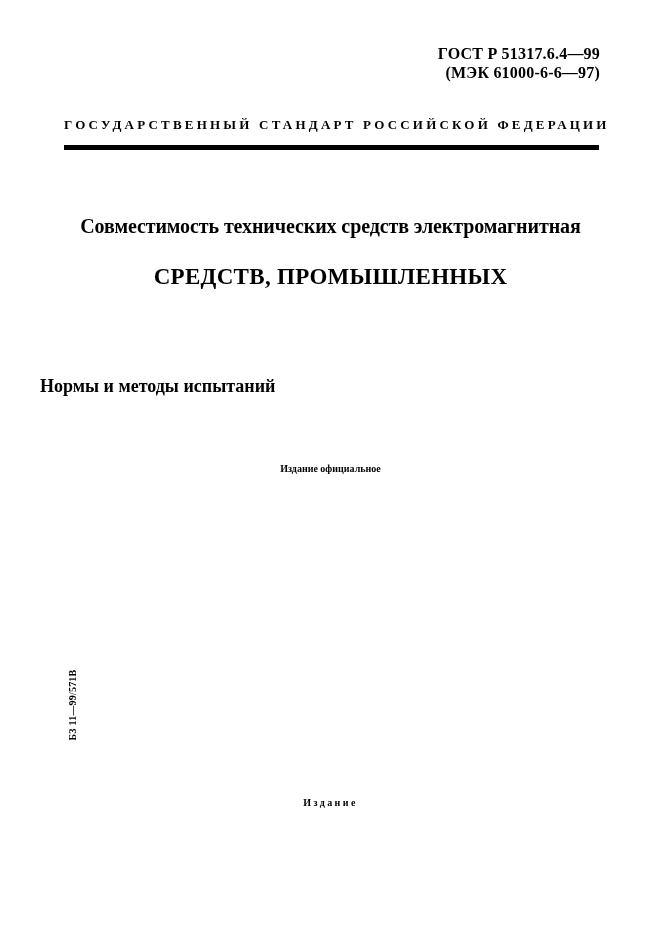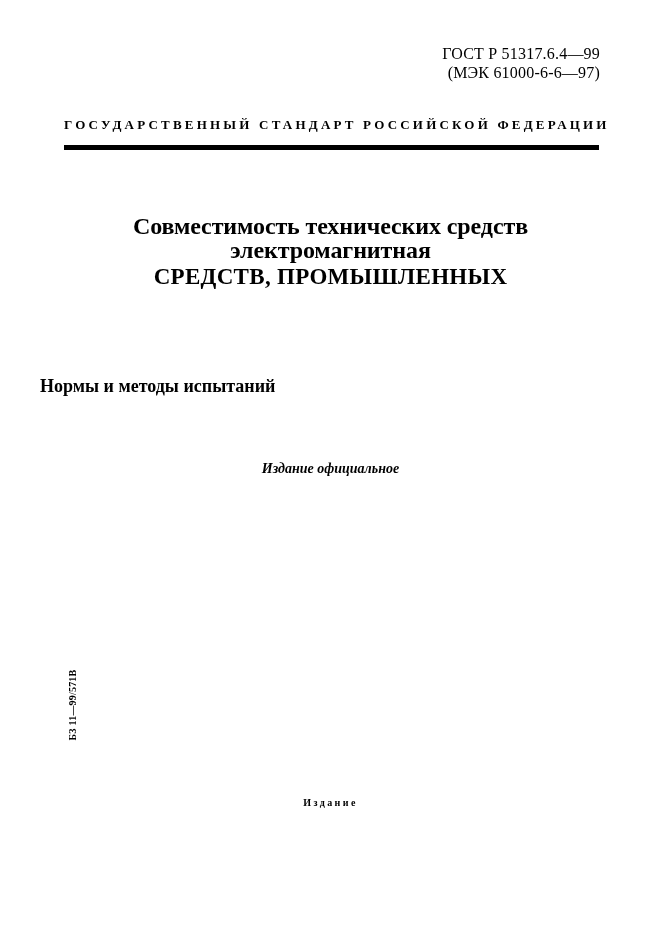--- a/index.html
+++ b/index.html
@@ -14,21 +14,21 @@
       overflow: hidden;
       font-family: "Liberation Serif", "DejaVu Serif", serif;
       color: #000000;
     }
     .abs { position: absolute; }
     .code-block {
       left: 410px;
       top: 44px;
       width: 190px;
       text-align: right;
-      font-weight: normal;
+      font-weight: bold;
       font-size: 16px;
       line-height: 19px;
       letter-spacing: 0.2px;
     }
     .code-line { display: block; }
     .state-standard {
       left: 64px;
       top: 117px;
       width: 535px;
       text-align: center;
@@ -43,21 +43,21 @@
       width: 535px;
       height: 5px;
       background: #000000;
     }
     .subject {
       left: 40px;
       top: 214px;
       width: 581px;
       text-align: center;
       font-weight: bold;
-      font-size: 24px;
+      font-size: 20px;
       line-height: 24px;
       letter-spacing: -0.1px;
     }
     .main-title {
       left: 40px;
       top: 263px;
       width: 581px;
       text-align: center;
       font-weight: bold;
       font-size: 23px;
@@ -73,23 +73,22 @@
       font-weight: bold;
       font-size: 18px;
       line-height: 22px;
     }
     .edition {
       left: 200px;
       top: 462px;
       width: 261px;
       text-align: center;
       font-weight: bold;
-      font-size: 14px;
+      font-size: 10px;
       line-height: 13px;
-      font-style: italic;
     }
     .side-code {
       left: 64px;
       top: 660px;
       width: 16px;
       height: 90px;
     }
     .side-code span {
       position: absolute;
       left: 50%;

